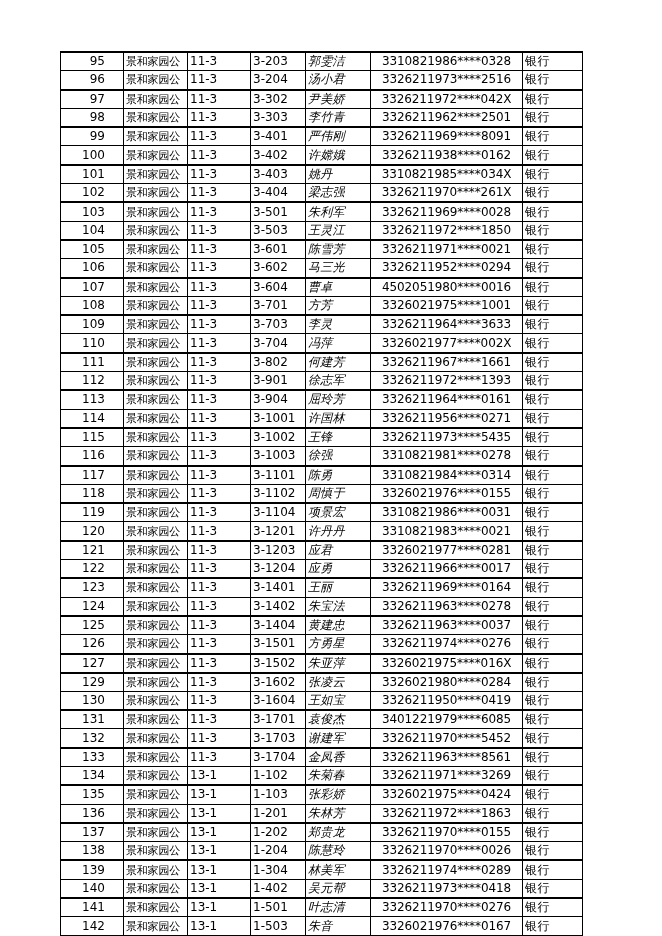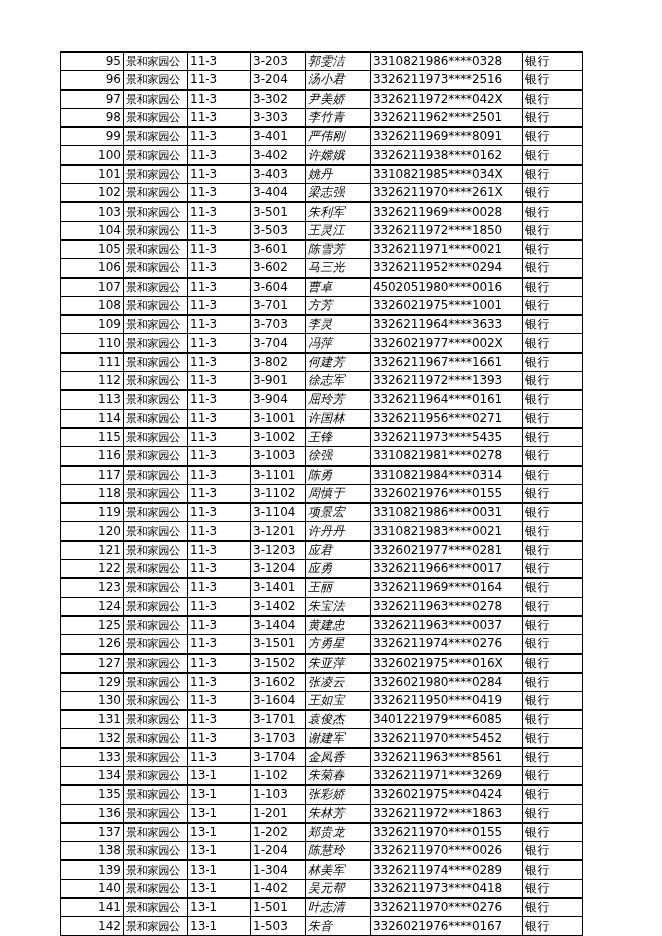--- a/index.html
+++ b/index.html
@@ -60,21 +60,21 @@
     font-family: "DejaVu Sans", "Liberation Sans", sans-serif;
   }
 
   
   #data-table tr.heavy-top > td {
     border-top: 2px solid #000000;
   }
 
   #data-table td.cell-seq {
     text-align: right;
-    padding-right: 2px;
+    padding-right: 18px;
     font-size: 12px;
     letter-spacing: 0px;
   }
   #data-table td.cell-estate {
     text-align: left;
     font-size: 11px;
     letter-spacing: -0.2px;
   }
   #data-table td.cell-bldg {
     text-align: left;
@@ -84,21 +84,21 @@
     text-align: left;
     font-size: 12px;
   }
   #data-table td.cell-name {
     text-align: left;
     font-size: 12px;
     letter-spacing: 0.3px;
     font-style: italic;
   }
   #data-table td.cell-id {
-    text-align: left;
+    text-align: center;
     font-size: 12px;
     letter-spacing: -0.1px;
   }
   #data-table td.cell-pay {
     text-align: left;
     font-size: 12px;
     letter-spacing: 0.5px;
   }
 </style>
 </head>

